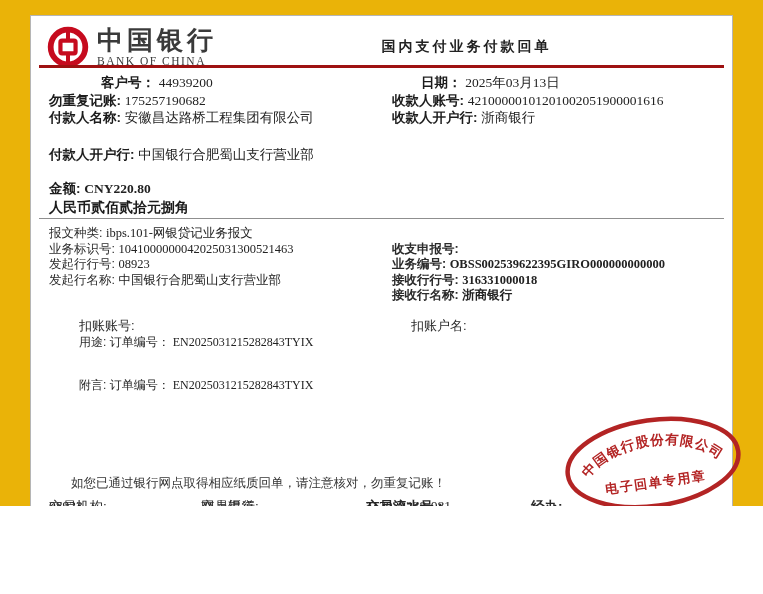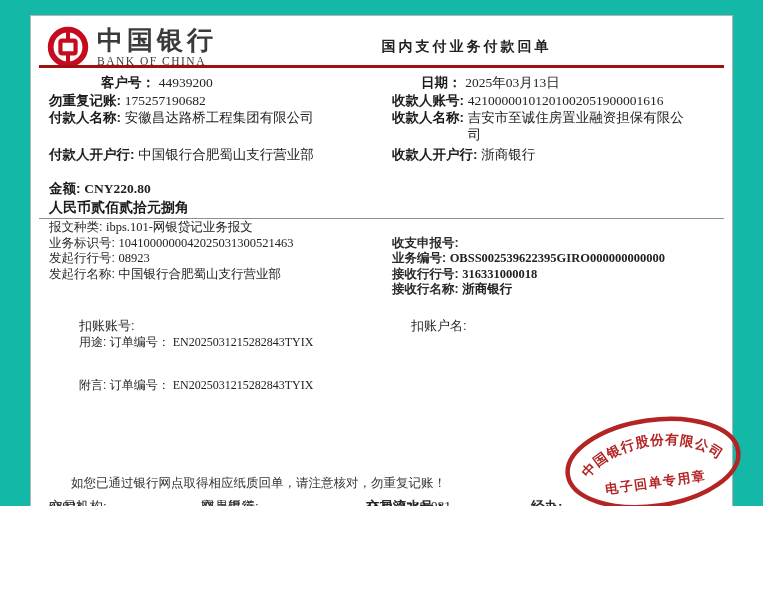--- a/index.html
+++ b/index.html
@@ -1,17 +1,17 @@
 <!DOCTYPE html>
 <html><head>
 <meta charset="utf-8">
 <style>
   * { margin:0; padding:0; box-sizing:border-box; }
   html,body { width:763px; height:594px; background:#ffffff; font-family:"Liberation Sans", sans-serif; color:#2b2b2b; }
-  .page { position:relative; width:763px; height:506px; background:#14b8a6; overflow:hidden; }
+  .page { position:relative; width:763px; height:506px; background:#eab308; overflow:hidden; }
   .receipt { position:absolute; left:30px; top:15px; width:703px; height:543px; border:1px solid #b5b5b5; background:#fff; }
 
   
   .logo-wrap { position:absolute; left:16px; top:10px; display:flex; align-items:flex-start; }
   .logo-emblem { width:42px; height:42px; }
   .logo-text { margin-left:8px; }
   .bank-cn { font-family:"DejaVu Serif", serif; font-weight:bold; font-size:26px; color:#3a3a3a; letter-spacing:4px; line-height:28px; }
   .bank-en { font-family:"Liberation Serif", serif; font-size:11.5px; color:#3a3a3a; letter-spacing:1.5px; margin-top:1px; }
   .title { position:absolute; left:230px; right:60px; top:22px; text-align:center; font-size:14px; font-weight:bold; color:#222; letter-spacing:3px; }
   .rule-top { position:absolute; left:8px; right:8px; top:49px; height:3px; }
@@ -36,21 +36,21 @@
   .p-right .wrapval { max-width:222px; }
 
   
   .amount { position:absolute; top:164px; left:18px; font-size:13.5px; line-height:18px; }
   .amount .words { font-weight:bold; font-size:14px; color:#1c1c1c; font-family:"Liberation Sans", sans-serif; }
   .amount .num { font-weight:bold; }
 
   .sep { position:absolute; top:202px; left:8px; right:8px; height:1px; background:#8f8f8f; }
 
   
-  .details { position:absolute; top:204px; left:18px; right:8px; display:flex; font-size:12.5px; }
+  .details { position:absolute; top:210px; left:18px; right:8px; display:flex; font-size:12.5px; }
   .d-left { width:344px; }
   .d-right { width:333px;font-weight:bold; }
   .d-row { line-height:15.5px; height:15.5px; white-space:nowrap; }
   .dlabel { color:#2b2b2b; }
   .dval { font-family:"Liberation Serif", serif; color:#222; }
 
   
   .row-debit { position:absolute; top:301px; left:0; right:0; font-size:13px; }
   .row-debit .c1 { position:absolute; left:48px; }
   .row-debit .c2 { position:absolute; left:380px; }
@@ -115,23 +115,20 @@
           <span class="lbl">付款人名称:</span>&nbsp;<span class="val">安徽昌达路桥工程集团有限公司</span>
         </div>
         <div class="p-row bank">
           <span class="lbl">付款人开户行:</span>&nbsp;<span class="val">中国银行合肥蜀山支行营业部</span>
         </div>
       </div>
       <div class="p-col p-right">
         <div class="p-row acct">
           <span class="lbl">收款人账号:</span>&nbsp;<span class="val">42100000101201002051900001616</span>
         </div>
-        <div class="p-row name">
-          <span class="lbl">收款人名称:</span>&nbsp;<span class="val wrapval">吉安市至诚住房置业融资担保有限公司</span>
-        </div>
         <div class="p-row bank">
           <span class="lbl">收款人开户行:</span>&nbsp;<span class="val">浙商银行</span>
         </div>
       </div>
     </div>
 
     <div class="amount">
       <div><span class="lbl">金额:</span> <span class="val num">CNY220.80</span></div>
       <div class="words">人民币贰佰贰拾元捌角</div>
     </div>

